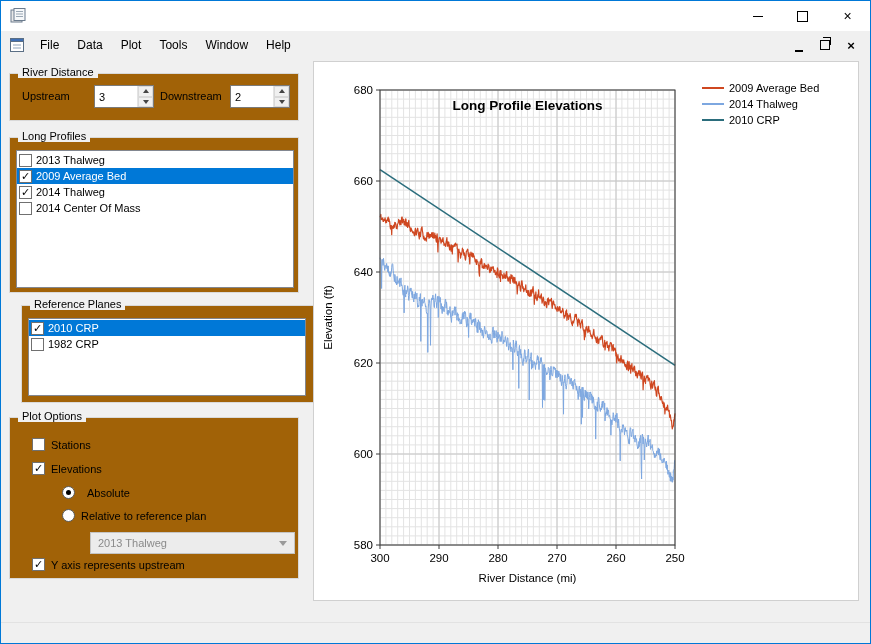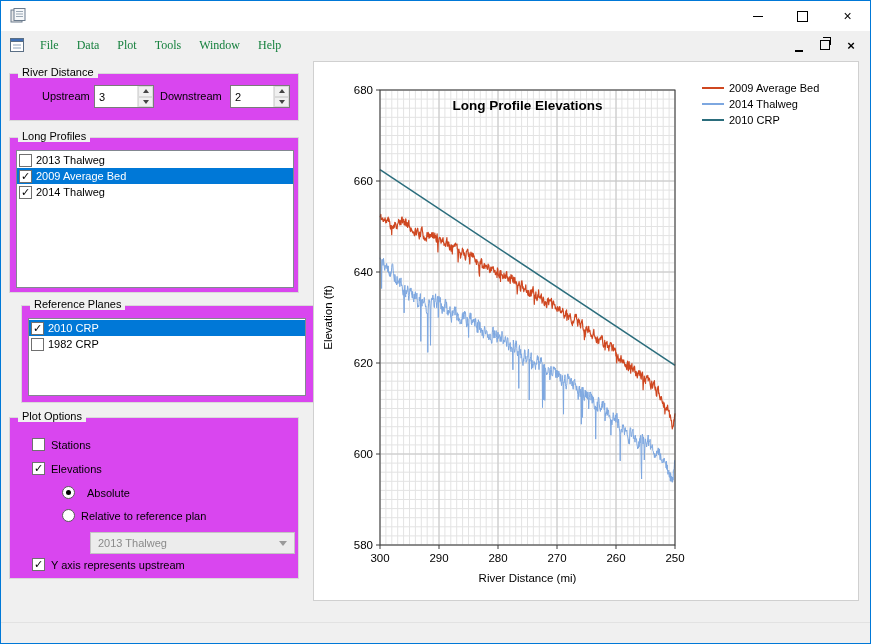--- a/index.html
+++ b/index.html
@@ -11,30 +11,30 @@
   .title-text{font-size:12px;color:#000;margin-left:8px;white-space:nowrap;}
   .caption-buttons{margin-left:auto;display:flex;height:100%;}
   .cap-btn{width:45px;height:30px;display:flex;align-items:center;justify-content:center;}
   .min-glyph{width:10px;height:1px;background:#000;display:block;}
   .max-glyph{width:9px;height:9px;border:1px solid #000;display:block;}
   .close-glyph{font-size:14px;line-height:14px;color:#000;}
   
   .menubar{position:absolute;left:0;top:30px;right:0;height:28px;background:#f0f0f0;display:flex;align-items:center;}
   .menu-icon{width:16px;height:16px;margin-left:8px;flex:none;}
   .menu-items{display:flex;align-items:center;margin-left:6px;}
-  .menu-item{padding:5px 9px;font-size:12px;color:#15803d;cursor:default;font-family:Liberation Serif, serif;}
+  .menu-item{padding:5px 9px;font-size:12px;color:#000000;cursor:default;}
   .mdi-buttons{margin-left:auto;margin-right:8px;display:flex;align-items:center;gap:4px;}
   .mdi-btn{width:22px;height:20px;display:flex;align-items:flex-end;justify-content:center;padding-bottom:3px;box-sizing:border-box;}
   .mdi-btn.center{align-items:center;padding-bottom:0;}
   .mdi-min{width:8px;height:2px;background:#000;display:block;}
   .mdi-restore{position:relative;width:8px;height:8px;border:1px solid #000;background:#f0f0f0;display:block;}
   .mdi-restore::before{content:"";position:absolute;left:2px;top:-4px;width:7px;height:7px;border:1px solid #000;border-left:none;border-bottom:none;}
   .mdi-close{font-size:13px;line-height:13px;font-weight:bold;color:#000;}
   
-  .group{position:absolute;border:1px solid #d9d9d9;background:#d946ef;box-sizing:border-box;}
+  .group{position:absolute;border:1px solid #d9d9d9;background:#a16207;box-sizing:border-box;}
   .group-title{position:absolute;top:-8px;left:8px;background:#f0f0f0;padding:0 4px;font-size:11px;color:#000;white-space:nowrap;}
   .ctl-label{position:absolute;font-size:11px;color:#000;white-space:nowrap;}
   
   .spinner{position:absolute;height:23px;background:#fff;border:1px solid #7a7a7a;box-sizing:border-box;display:flex;gap:32px;}
   .spin-value{flex:1;font-size:11px;padding:5px 0 0 4px;color:#000;overflow:hidden;white-space:nowrap;}
   .spin-btns{width:15px;display:flex;flex-direction:column;border-left:1px solid #e3e3e3;}
   .spin-up,.spin-down{flex:1;display:flex;align-items:center;justify-content:center;background:#f0f0f0;border:1px solid #d9d9d9;box-sizing:border-box;}
   .tri-up{width:0;height:0;border-left:3px solid transparent;border-right:3px solid transparent;border-bottom:4px solid #444;display:block;}
   .tri-down{width:0;height:0;border-left:3px solid transparent;border-right:3px solid transparent;border-top:4px solid #444;display:block;}
   
@@ -105,21 +105,21 @@
           <span class="mdi-restore"></span>
         </div>
       <div class="mdi-btn center">
           <span class="mdi-close">×</span>
         </div>
     </div>
   </div>
 
   <div class="group" style="left:8px;top:72px;width:290px;height:48px;">
     <span class="group-title">River Distance</span>
-    <span class="ctl-label" style="left:12px;top:16px;margin-left:20px;">Upstream</span>
+    <span class="ctl-label" style="left:12px;top:16px;">Upstream</span>
     <div class="spinner" style="left:84px;top:11px;width:60px;">
       <span class="spin-value">300.00</span>
       <span class="spin-btns">
         <span class="spin-up">
             <i class="tri-up"></i>
           </span>
         <span class="spin-down">
             <i class="tri-down"></i>
           </span>
       </span>
@@ -145,20 +145,24 @@
           <span class="cbx"></span>
           <span class="llabel">2013 Thalweg</span>
         </div>
         <div class="list-row selected">
           <span class="cbx">✓</span>
           <span class="llabel">2009 Average Bed</span>
         </div>
         <div class="list-row">
           <span class="cbx">✓</span>
           <span class="llabel">2014 Thalweg</span>
+        </div>
+        <div class="list-row">
+          <span class="cbx"></span>
+          <span class="llabel">2014 Center Of Mass</span>
         </div>
       </div>
   </div>
 
   <div class="group" style="left:20px;top:304px;width:350px;height:98px;">
     <span class="group-title">Reference Planes</span>
     <div class="listbox" style="left:6px;top:12px;width:278px;height:78px;">
         <div class="list-row selected">
           <span class="cbx">✓</span>
           <span class="llabel">2010 CRP</span>

